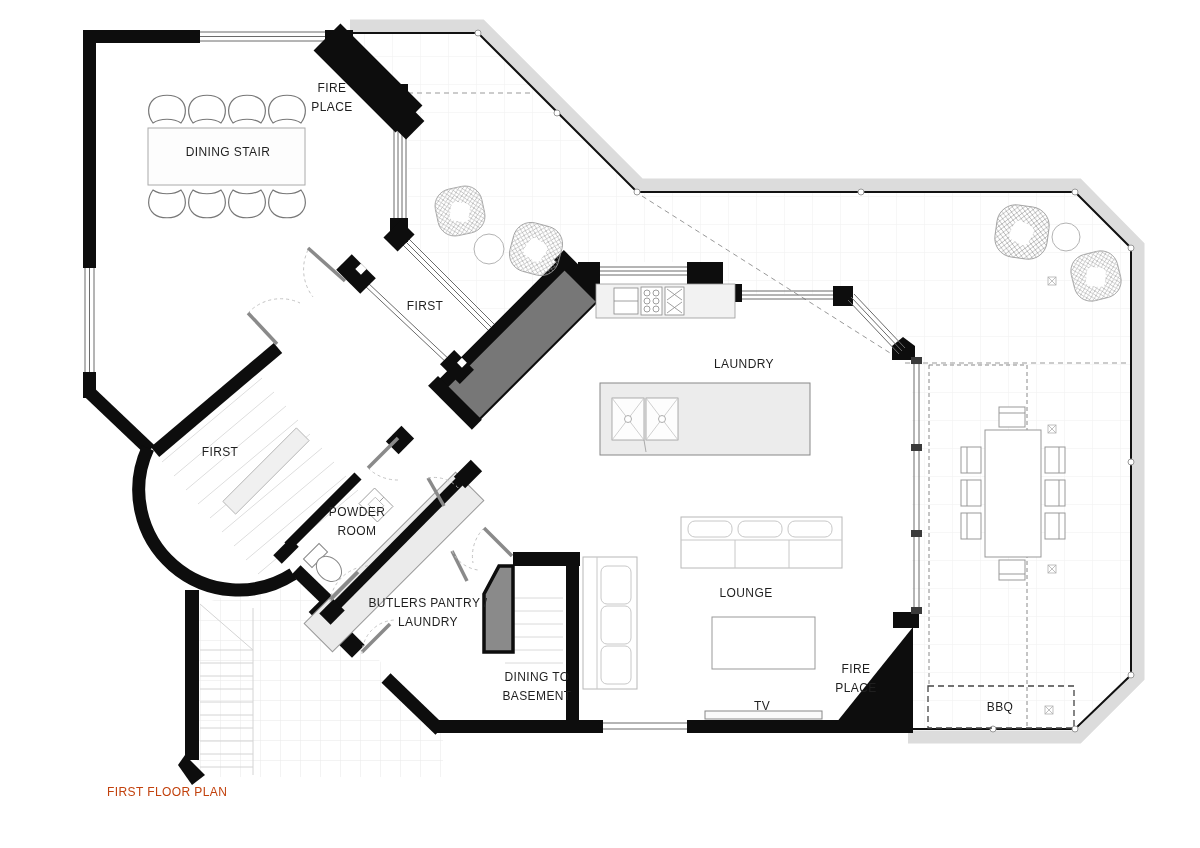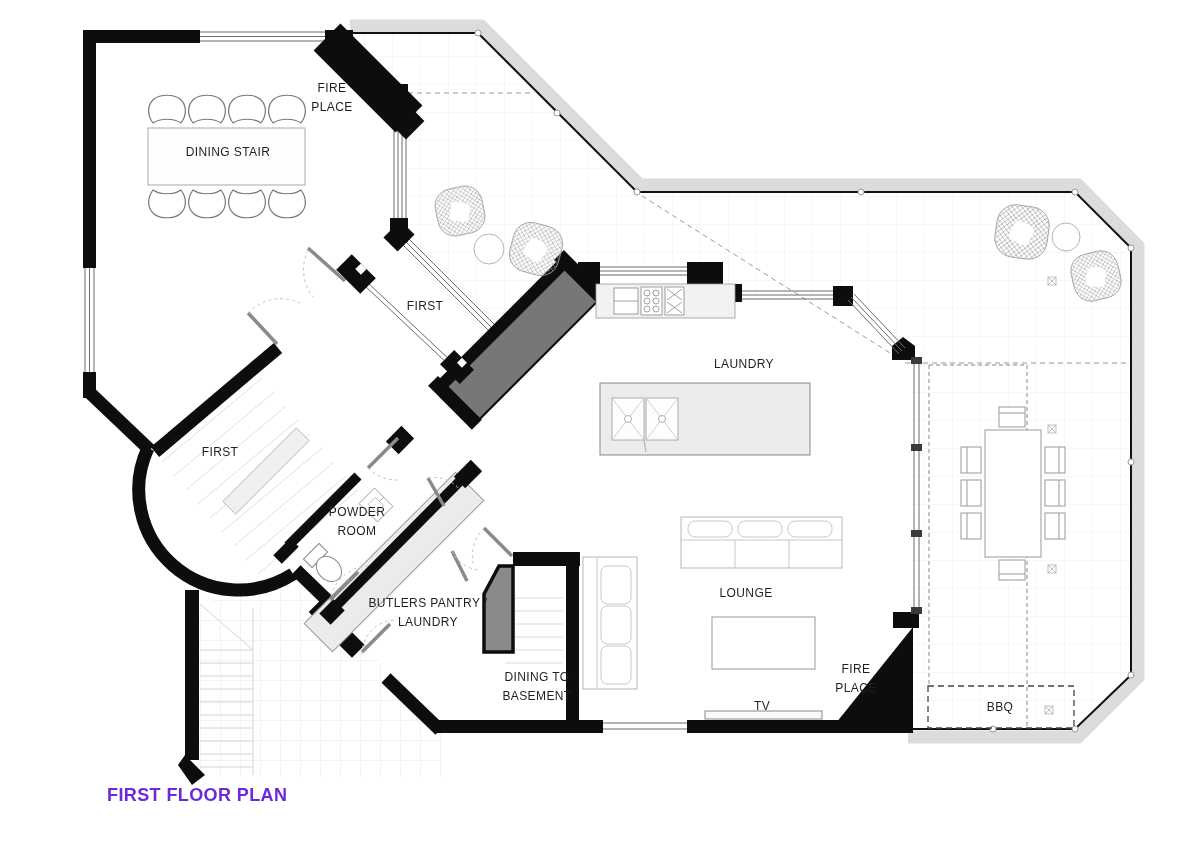--- a/index.html
+++ b/index.html
@@ -1,21 +1,21 @@
 <!DOCTYPE html>
 <html><head>
 <meta charset="utf-8">
 <style>
   html,body{margin:0;padding:0;background:#ffffff;}
   #plan{position:relative;width:1200px;height:848px;background:#ffffff;overflow:hidden;
         font-family:"Liberation Sans","DejaVu Sans",sans-serif;}
   #plan svg{position:absolute;left:0;top:0;}
   .lbl{position:absolute;transform:translate(-50%,-50%);font-size:12px;line-height:19px;
        color:#1f1f1f;letter-spacing:.4px;text-align:center;white-space:pre-line;}
-  .title{position:absolute;font-size:18px;font-weight:bold;color:#6d28d9;letter-spacing:.4px;}
+  .title{position:absolute;font-size:12px;font-weight:normal;color:#c2410c;letter-spacing:.4px;}
 </style>
 </head>
 <body>
 
 <div id="plan">
 <svg width="1200" height="848" viewBox="0 0 1200 848">
   <defs>
     <pattern id="gridS" width="28" height="28" patternUnits="userSpaceOnUse">
       <path d="M28 0H0V28" fill="none" stroke="#f0f0f0" stroke-width="1"></path>
     </pattern>

